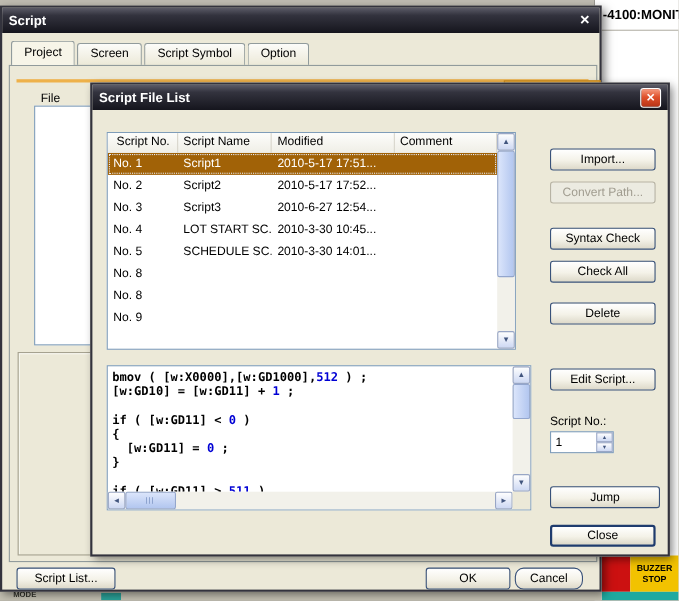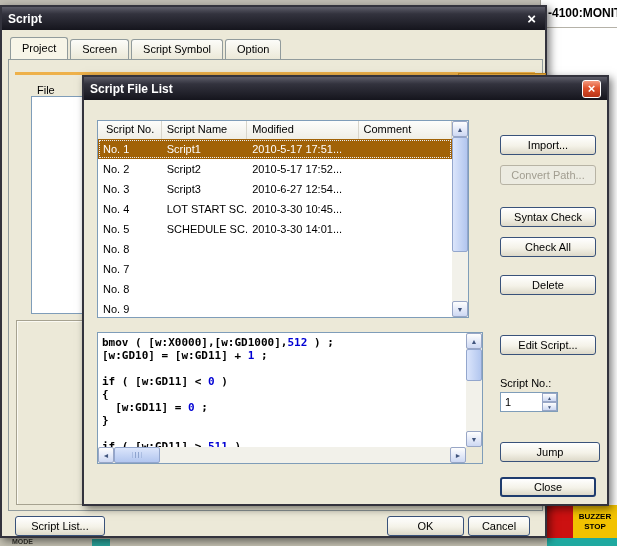--- a/index.html
+++ b/index.html
@@ -35,21 +35,21 @@
     background:linear-gradient(180deg,#fcfcf9,#ece9d8);border:1px solid #919b9c;border-bottom:none;border-radius:3px 3px 0 0;}
   .tab.active{height:21px;line-height:21px;background:#f7f5e8;position:relative;z-index:2;}
   .tabpanel{position:absolute;left:6px;top:52px;width:535px;height:452px;background:#ece9d8;border:1px solid #919b9c;box-sizing:border-box;}
   .orange-rule{position:absolute;left:6px;top:12px;width:520px;height:3px;background:#eeb14a;}
   .amber-frag{position:absolute;left:449px;top:13px;width:88px;height:26px;background:#efb042;border:1px solid #c8891d;box-sizing:border-box;}
   .order-label{position:absolute;left:28px;top:24px;font-size:11px;color:#000;}
   .order-list{position:absolute;left:22px;top:36px;width:505px;height:218px;background:#fff;border:1px solid #7f9db9;box-sizing:border-box;}
   .lower-panel{position:absolute;left:7px;top:260px;width:520px;height:185px;border:1px solid #a6a290;box-shadow:inset 1px 1px 0 #fbfaf3;box-sizing:border-box;}
   .script-list-btn{left:13px;top:509px;width:90px;}
   .ok-btn{left:385px;top:509px;width:77px;}
-  .cancel-btn{left:466px;top:509px;width:62px;}
+  .cancel-btn{left:466px;top:509px;width:62px;border-radius:8px;}
 
   
   .file-dlg{left:82px;top:75px;width:527px;height:431px;}
 
   
   .ftable{position:absolute;left:13px;top:43px;width:372px;height:198px;background:#fff;border:1px solid #7f9db9;box-sizing:border-box;}
   .fhead{position:absolute;left:0;top:0;right:16px;height:18px;display:flex;background:linear-gradient(180deg,#fdfdfb,#efeee6);border-bottom:1px solid #b7b4a8;}
   .hcell{box-sizing:border-box;padding:2px 0 0 5px;font-size:11px;color:#000;border-right:1px solid #d8d5cb;white-space:nowrap;overflow:hidden;}
   .frows{position:absolute;left:0;top:18px;right:16px;bottom:0;overflow:hidden;}
   .trow{display:flex;height:20px;align-items:center;}
@@ -189,26 +189,20 @@
             <div class="tcell" style="width: 94px;"></div>
           </div>
           <div class="trow">
             <div class="tcell" style="width: 64px;">No. 5</div>
             <div class="tcell" style="width: 86px;">SCHEDULE SC...</div>
             <div class="tcell" style="width: 112px;">2010-3-30 14:01...</div>
             <div class="tcell" style="width: 94px;"></div>
           </div>
           <div class="trow">
             <div class="tcell" style="width: 64px;">No. 8</div>
-            <div class="tcell" style="width: 86px;"></div>
-            <div class="tcell" style="width: 112px;"></div>
-            <div class="tcell" style="width: 94px;"></div>
-          </div>
-          <div class="trow">
-            <div class="tcell" style="width: 64px;">No. 7</div>
             <div class="tcell" style="width: 86px;"></div>
             <div class="tcell" style="width: 112px;"></div>
             <div class="tcell" style="width: 94px;"></div>
           </div>
           <div class="trow">
             <div class="tcell" style="width: 64px;">No. 8</div>
             <div class="tcell" style="width: 86px;"></div>
             <div class="tcell" style="width: 112px;"></div>
             <div class="tcell" style="width: 94px;"></div>
           </div>

